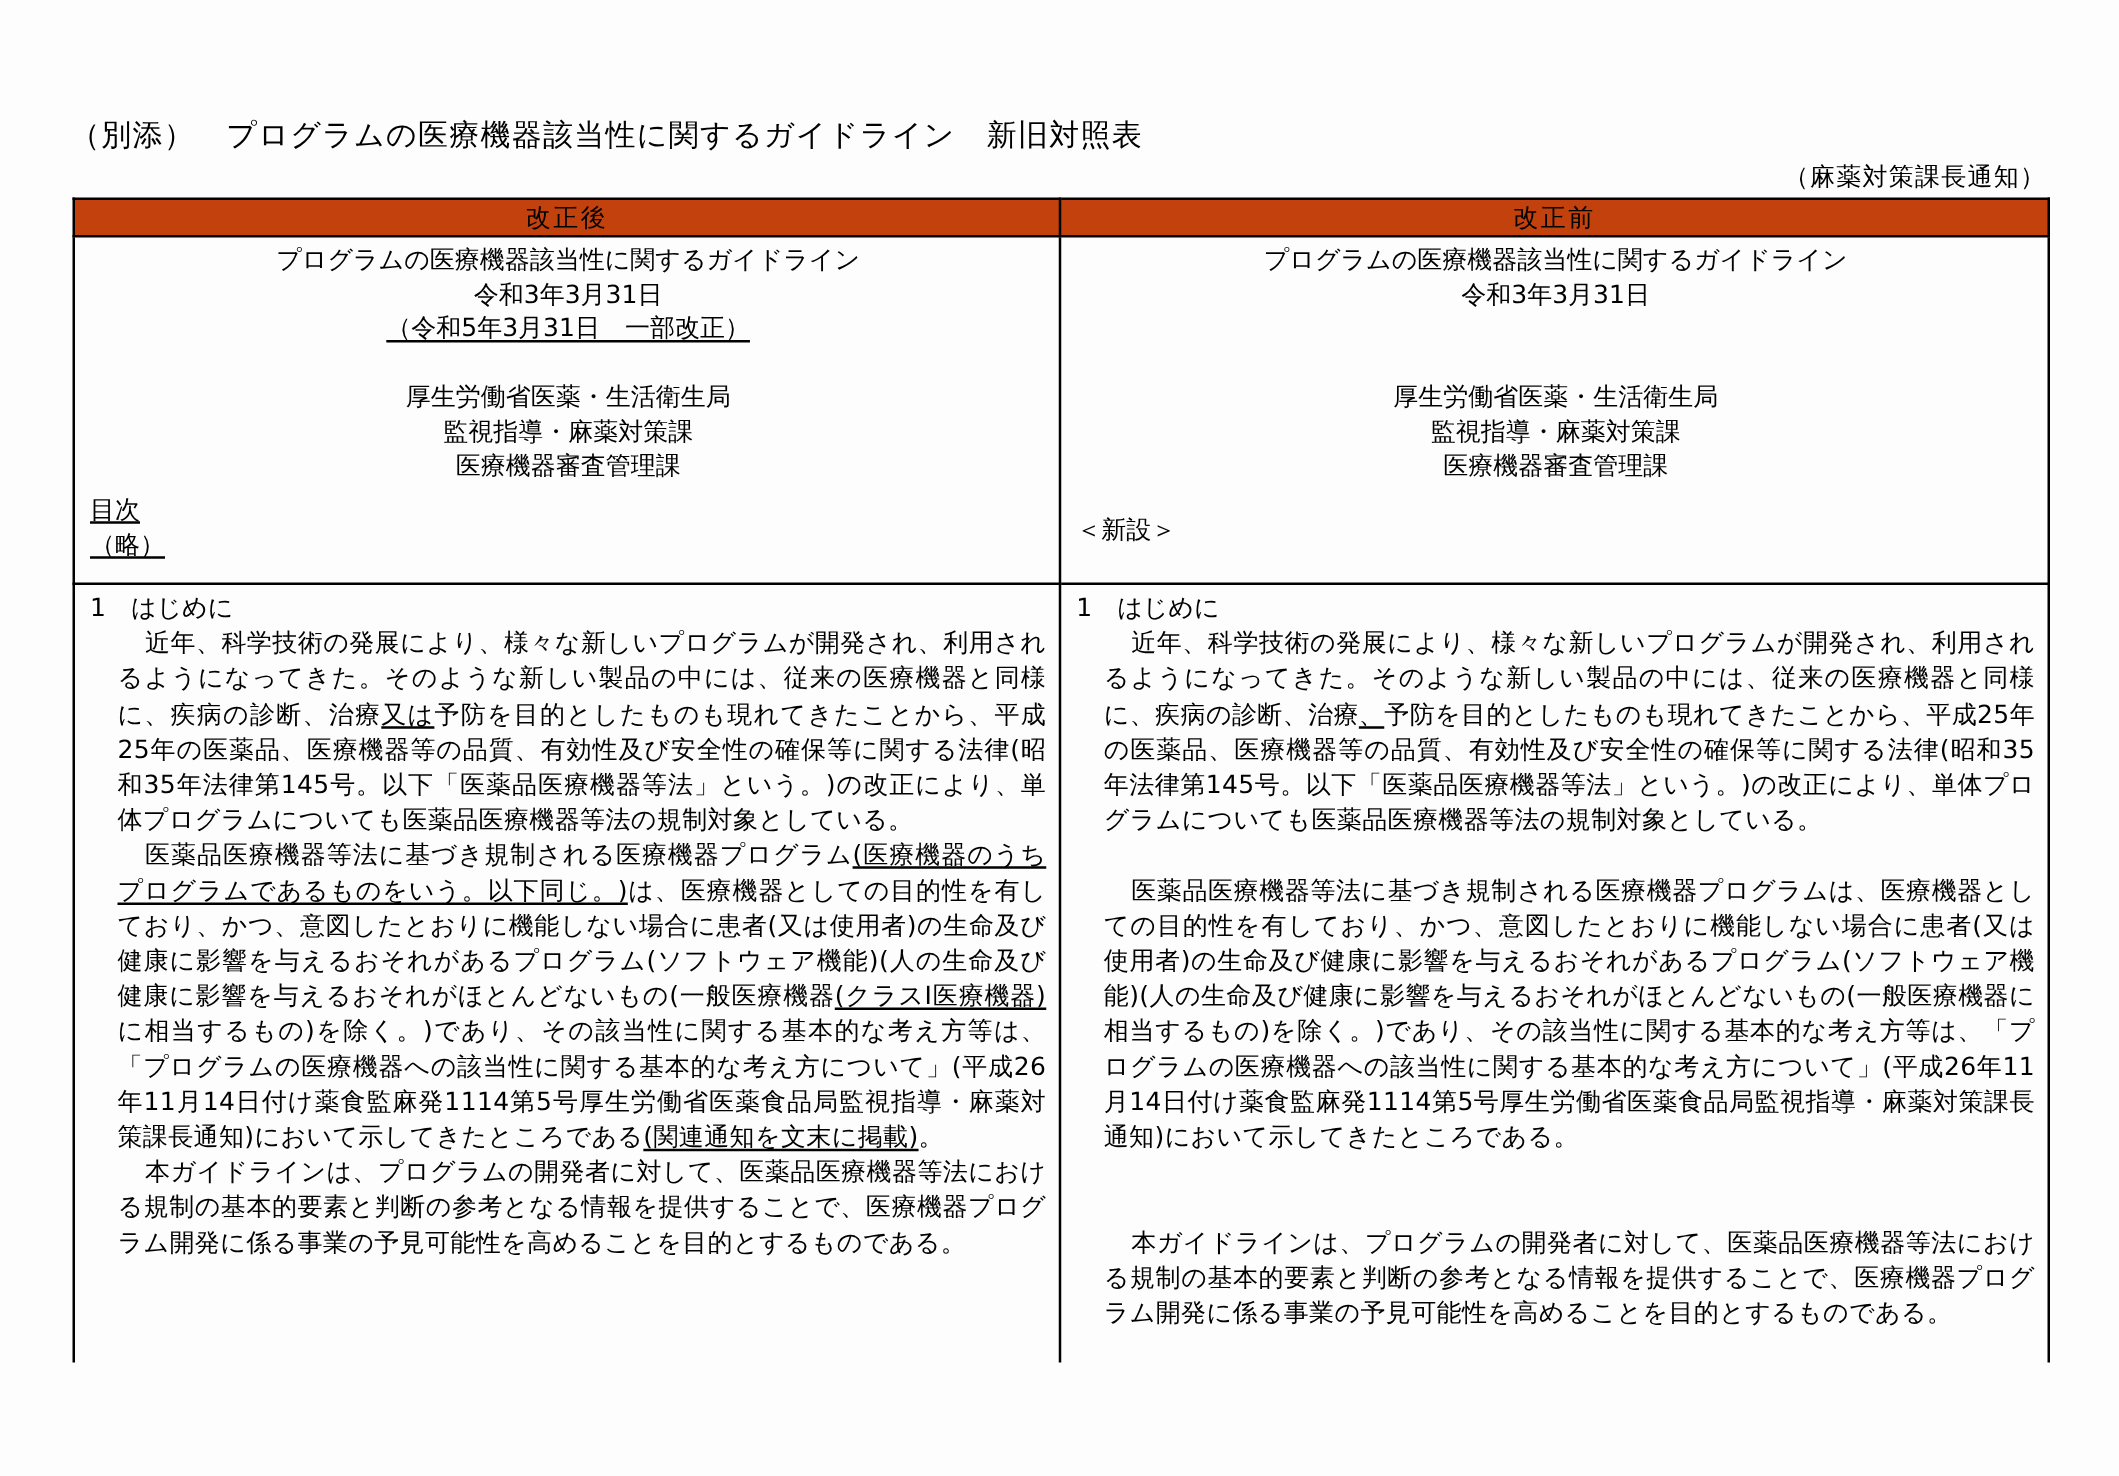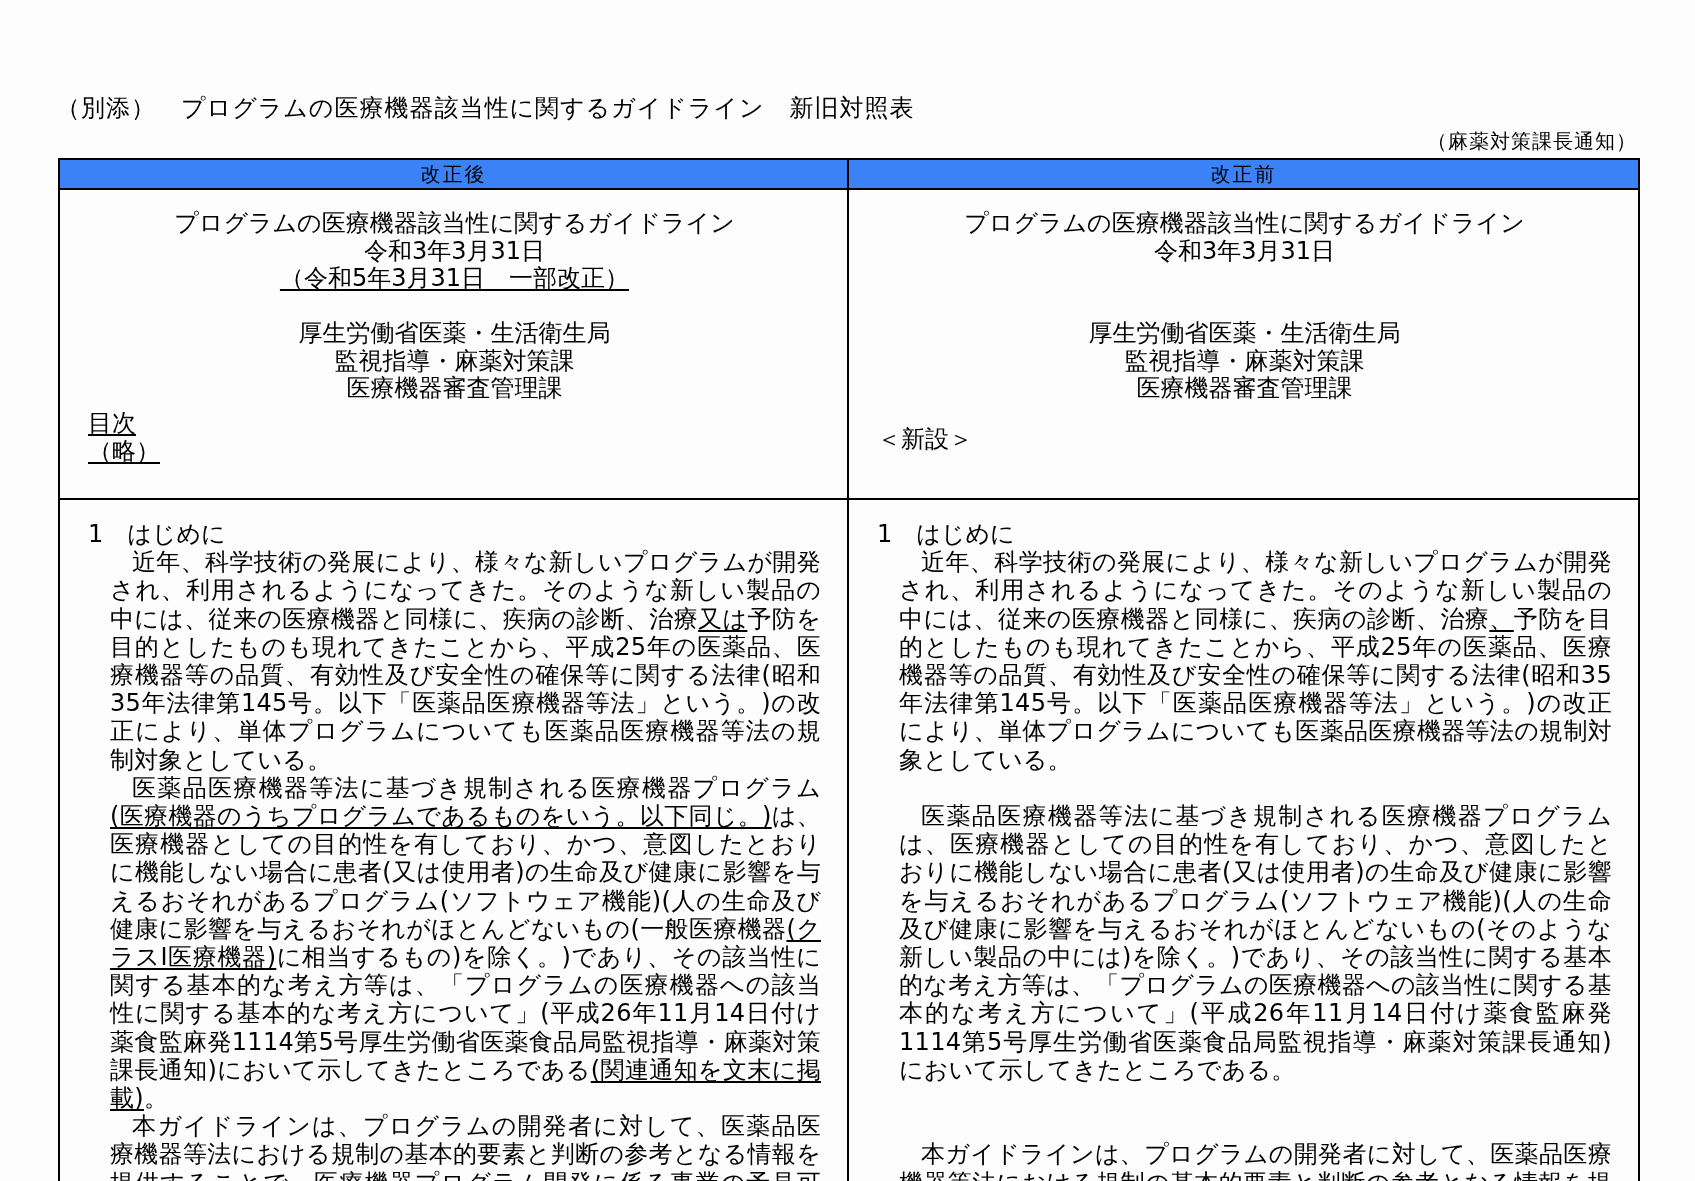--- a/index.html
+++ b/index.html
@@ -32,35 +32,35 @@
     }
     .compare-table {
       position: absolute;
       left: 58px;
       top: 158px;
       width: 1580px;
       border-collapse: collapse;
       table-layout: fixed;
     }
     .compare-table th {
-      background: #3b82f6;
+      background: #c2410c;
       border: 2px solid #000;
       height: 28px;
       font-weight: normal;
       font-size: 20px;
       padding: 0;
       text-align: center;
       letter-spacing: 2px;
     }
     .compare-table td {
       border-left: 2px solid #000;
       border-right: 2px solid #000;
       vertical-align: top;
-      padding: 16px;
-      font-size: 24px;
+      padding: 0;
+      font-size: 20px;
       border-radius: 17px;
     }
     .row-cover td {
       border-bottom: 2px solid #000;
       height: 276px;
     }
     .row-intro td {
       height: 622px;
     }
     .cover {
@@ -167,21 +167,21 @@
           <p><span>近年、科学技術の発展により、様々な新しいプログラムが開発され、利用されるようになってきた。そのような新しい製品の中には、従来の医療機器と同様に、疾病の診断、治療</span><span class="ul">又は</span><span>予防を目的としたものも現れてきたことから、平成25年の医薬品、医療機器等の品質、有効性及び安全性の確保等に関する法律(昭和35年法律第145号。以下「医薬品医療機器等法」という。)の改正により、単体プログラムについても医薬品医療機器等法の規制対象としている。</span></p>
           <p><span>医薬品医療機器等法に基づき規制される医療機器プログラム</span><span class="ul">(医療機器のうちプログラムであるものをいう。以下同じ。)</span><span>は、医療機器としての目的性を有しており、かつ、意図したとおりに機能しない場合に患者(又は使用者)の生命及び健康に影響を与えるおそれがあるプログラム(ソフトウェア機能)(人の生命及び健康に影響を与えるおそれがほとんどないもの(一般医療機器</span><span class="ul">(クラスⅠ医療機器)</span><span>に相当するもの)を除く。)であり、その該当性に関する基本的な考え方等は、「プログラムの医療機器への該当性に関する基本的な考え方について」(平成26年11月14日付け薬食監麻発1114第5号厚生労働省医薬食品局監視指導・麻薬対策課長通知)において示してきたところである</span><span class="ul">(関連通知を文末に掲載)</span><span>。</span></p>
           <p>本ガイドラインは、プログラムの開発者に対して、医薬品医療機器等法における規制の基本的要素と判断の参考となる情報を提供することで、医療機器プログラム開発に係る事業の予見可能性を高めることを目的とするものである。</p>
         </div>
       </td>
       <td>
         <div class="intro">
           <div class="sec-heading">1　はじめに</div>
           <p><span>近年、科学技術の発展により、様々な新しいプログラムが開発され、利用されるようになってきた。そのような新しい製品の中には、従来の医療機器と同様に、疾病の診断、治療</span><span class="ul">、</span><span>予防を目的としたものも現れてきたことから、平成25年の医薬品、医療機器等の品質、有効性及び安全性の確保等に関する法律(昭和35年法律第145号。以下「医薬品医療機器等法」という。)の改正により、単体プログラムについても医薬品医療機器等法の規制対象としている。</span></p>
           <div class="gap"></div>
-          <p>医薬品医療機器等法に基づき規制される医療機器プログラムは、医療機器としての目的性を有しており、かつ、意図したとおりに機能しない場合に患者(又は使用者)の生命及び健康に影響を与えるおそれがあるプログラム(ソフトウェア機能)(人の生命及び健康に影響を与えるおそれがほとんどないもの(そのような新しい製品の中には)を除く。)であり、その該当性に関する基本的な考え方等は、「プログラムの医療機器への該当性に関する基本的な考え方について」(平成26年11月14日付け薬食監麻発1114第5号厚生労働省医薬食品局監視指導・麻薬対策課長通知)において示してきたところである。</p>
+          <p>医薬品医療機器等法に基づき規制される医療機器プログラムは、医療機器としての目的性を有しており、かつ、意図したとおりに機能しない場合に患者(又は使用者)の生命及び健康に影響を与えるおそれがあるプログラム(ソフトウェア機能)(人の生命及び健康に影響を与えるおそれがほとんどないもの(一般医療機器に相当するもの)を除く。)であり、その該当性に関する基本的な考え方等は、「プログラムの医療機器への該当性に関する基本的な考え方について」(平成26年11月14日付け薬食監麻発1114第5号厚生労働省医薬食品局監視指導・麻薬対策課長通知)において示してきたところである。</p>
           <div class="gap"></div>
           <div class="gap"></div>
           <p>本ガイドラインは、プログラムの開発者に対して、医薬品医療機器等法における規制の基本的要素と判断の参考となる情報を提供することで、医療機器プログラム開発に係る事業の予見可能性を高めることを目的とするものである。</p>
         </div>
       </td>
     </tr>
   </tbody>
 </table>
 
 </body></html>

